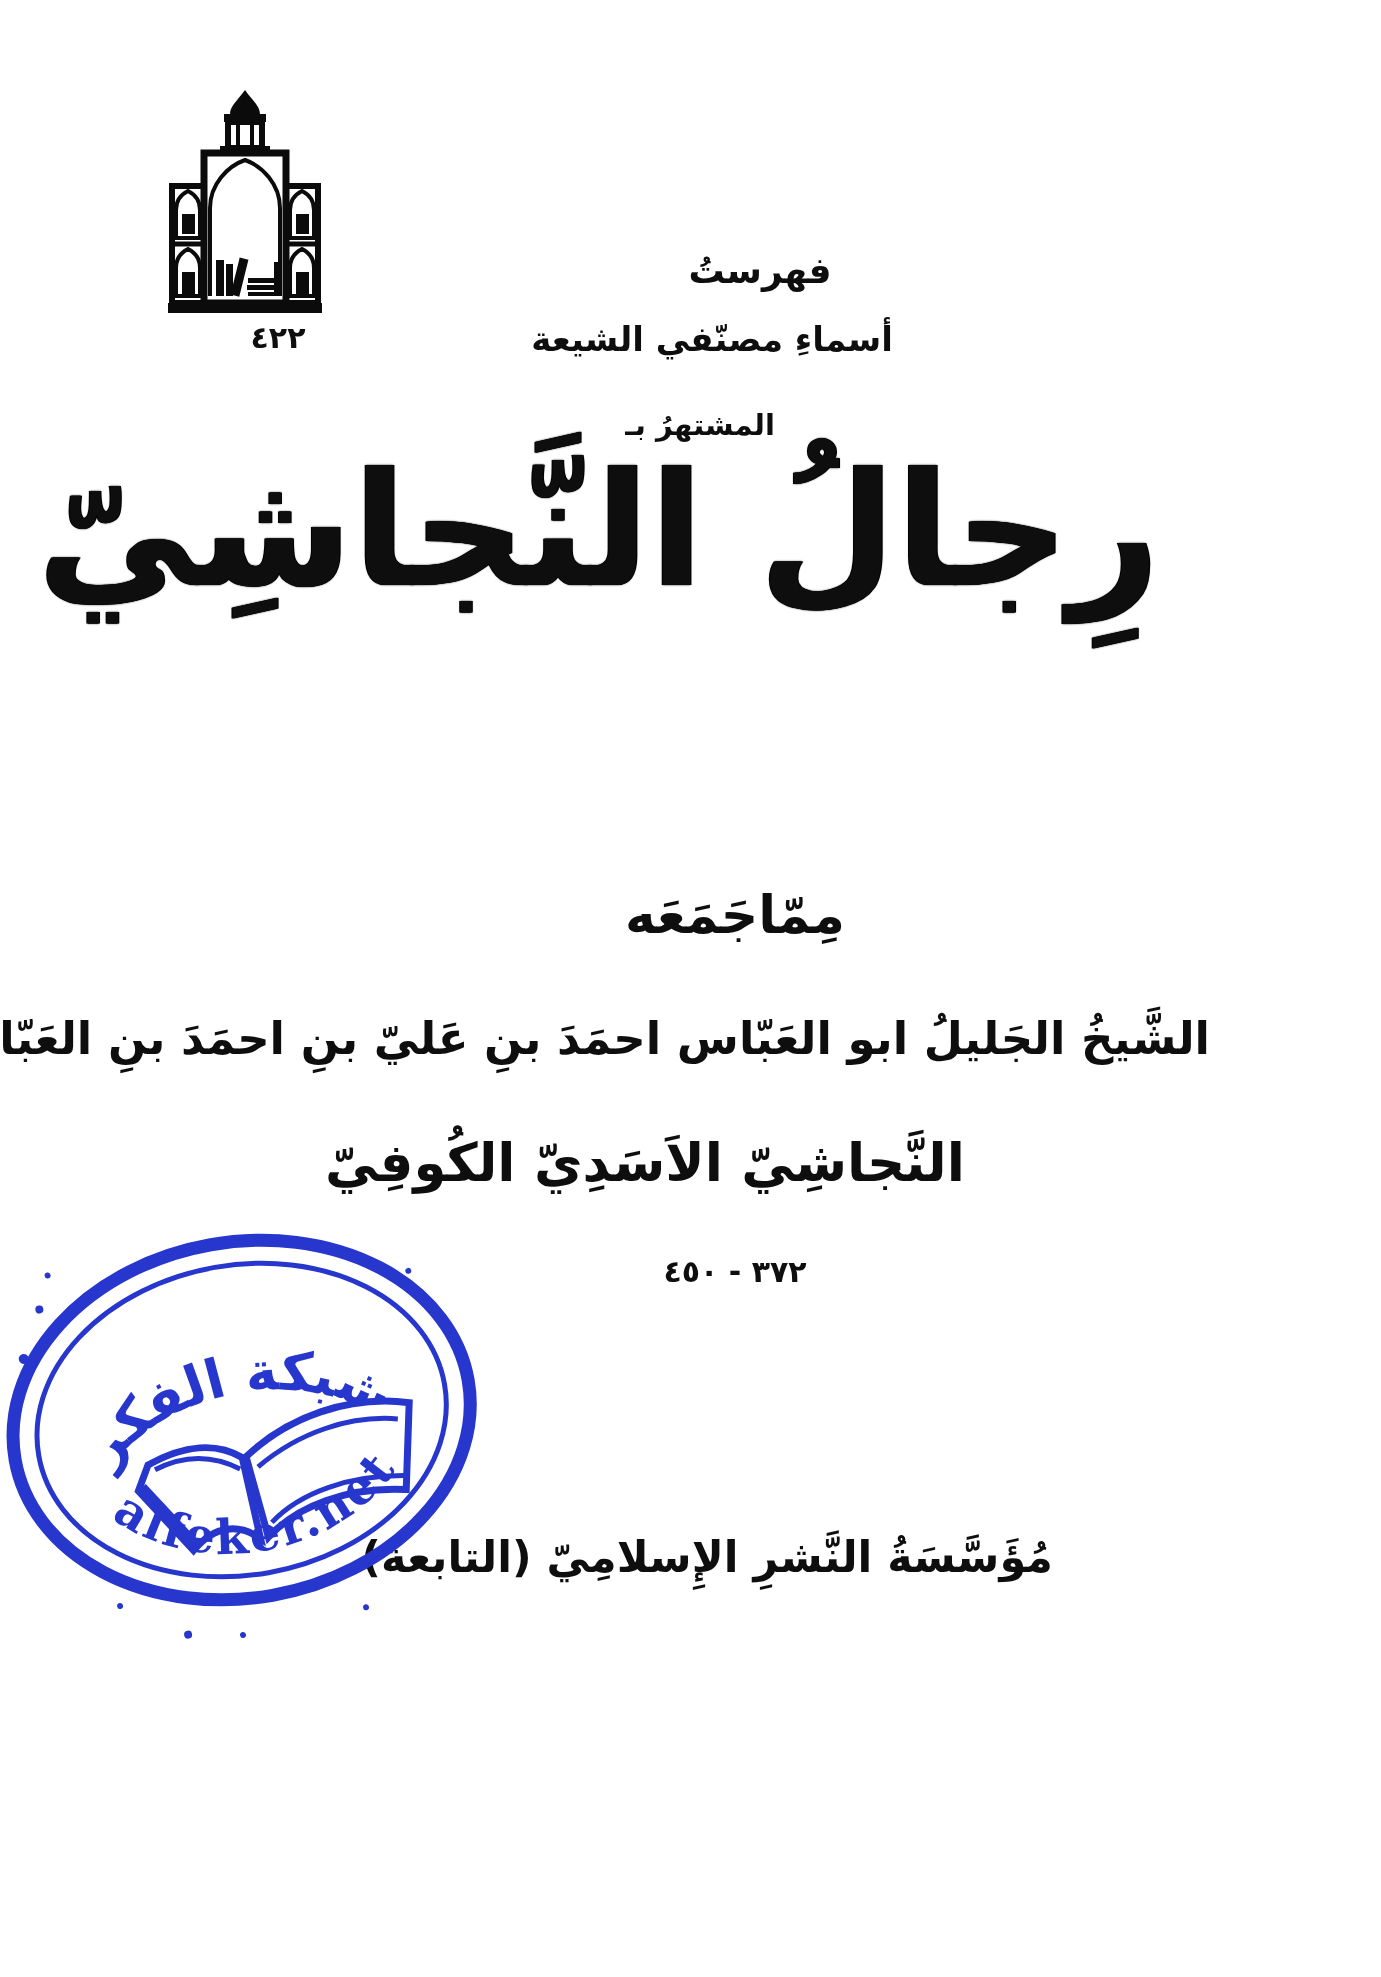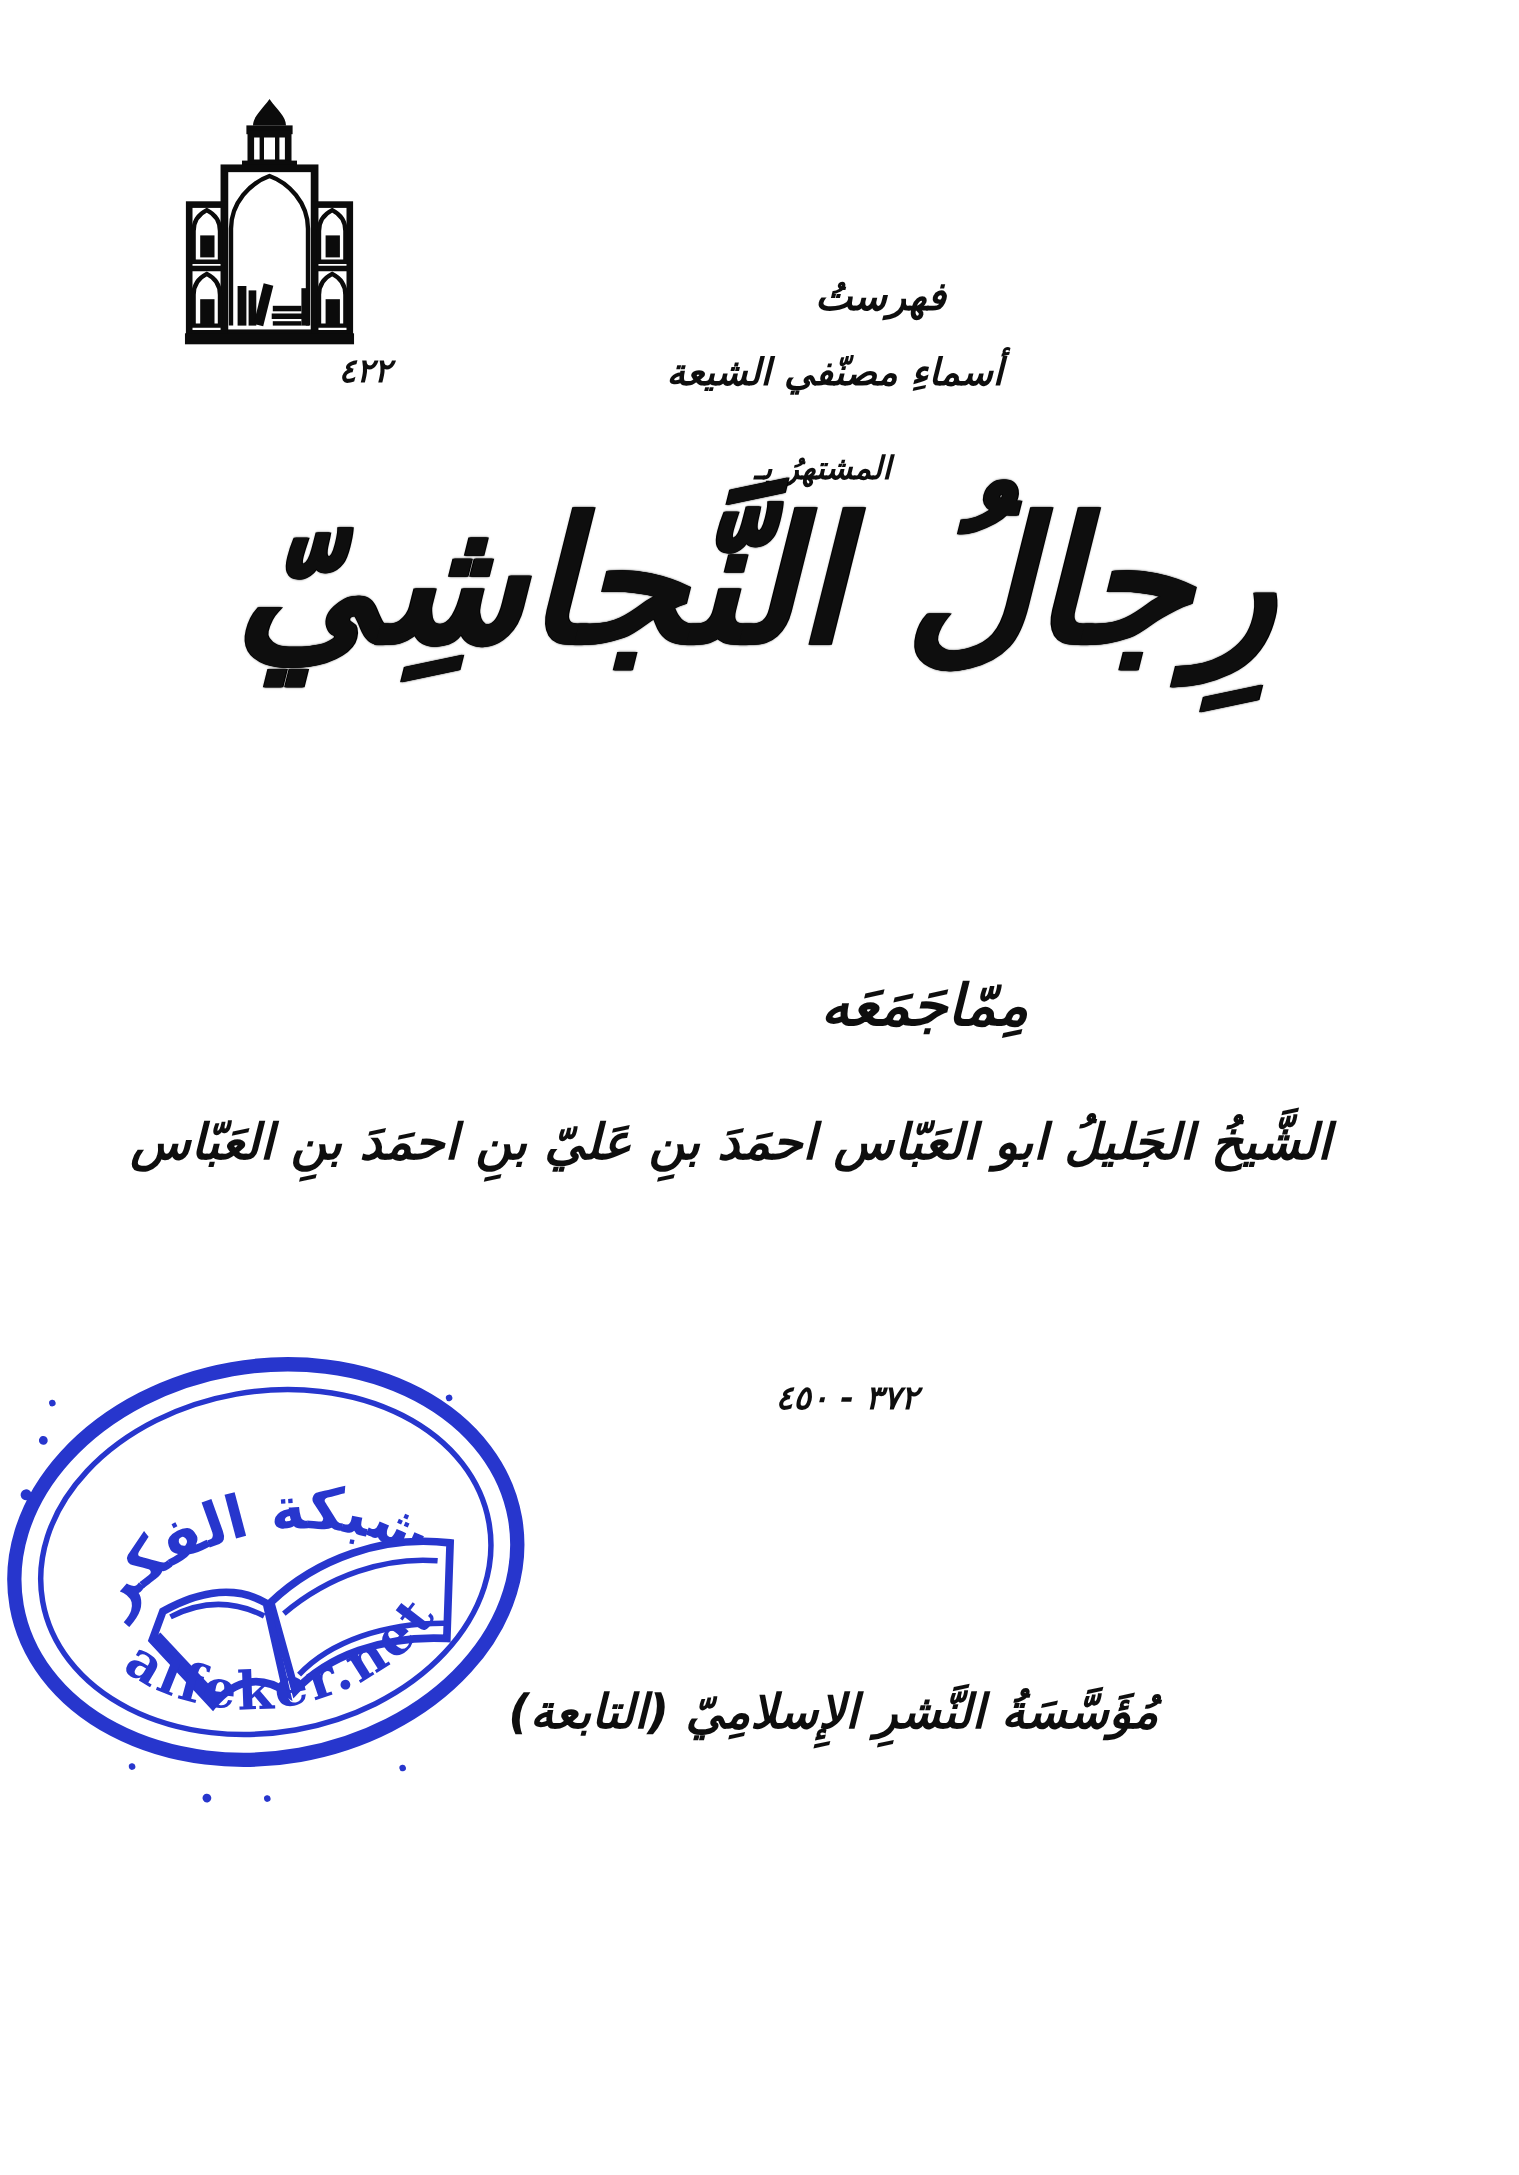--- a/index.html
+++ b/index.html
@@ -1,19 +1,19 @@
 <!DOCTYPE html>
 <html lang="ar"><head>
 <meta charset="utf-8">
 <style>
   html,body{margin:0;padding:0;background:#ffffff;}
   body{font-family:"DejaVu Sans","Liberation Sans",sans-serif;}
   .page{position:relative;width:1381px;height:1977px;background:#ffffff;overflow:hidden;color:#0e0e0e;}
   .abs{position:absolute;}
-  .ar{direction:rtl;text-align:right;color:#0e0e0e;font-style:italic;}
+  .ar{direction:rtl;text-align:center;color:#0e0e0e;}
   .catalog-number{font-size:30px;font-weight:bold;letter-spacing:4px;}
   .hdr1{font-size:36px;font-weight:bold;}
   .hdr2{font-size:34px;font-weight:bold;}
   .hdr3{font-size:29px;font-weight:bold;}
   .main-title{font-size:158px;font-weight:bold;white-space:nowrap;
               text-shadow:0 0 2px #000,1px 0 0 #000,-1px 0 0 #000;}
   .collected{font-size:52px;font-weight:bold;}
   .author1{font-size:45px;font-weight:bold;white-space:nowrap;}
   .author2{font-size:53px;font-weight:bold;white-space:nowrap;}
   .dates{font-size:30px;font-weight:bold;}
@@ -75,20 +75,21 @@
 
   <div class="abs ar hdr1" style="left:660px;top:250px;width:200px;">فهرستُ</div>
   <div class="abs ar hdr2" style="left:512px;top:319px;width:400px;">أسماءِ مصنّفي الشيعة</div>
   <div class="abs ar hdr3" style="left:590px;top:408px;width:220px;">المشتهرُ بـ</div>
 
   <div class="abs ar collected" style="left:535px;top:885px;width:400px;">مِمّاجَمَعَه</div>
 
   <div class="abs ar main-title" style="left:60px;top:438px;width:1100px;">رِجالُ النَّجاشِيّ</div>
 
   <div class="abs ar author1" style="left:90px;top:1012px;width:1120px;">الشَّيخُ الجَليلُ ابو العَبّاس احمَدَ بنِ عَليّ بنِ احمَدَ بنِ العَبّاس</div>
+  <div class="abs ar author2" style="left:295px;top:1132px;width:700px;">النَّجاشِيّ الاَسَدِيّ الكُوفِيّ</div>
   <div class="abs ar dates" style="left:635px;top:1254px;width:200px;">٣٧٢ - ٤٥٠</div>
 
   <div class="abs ar pub1" style="left:453px;top:1532px;width:600px;z-index:2;">مُؤَسَّسَةُ النَّشرِ الإِسلامِيّ (التابعة)</div>
 
   <div class="abs stamp-wrap">
     <svg width="484" height="484" viewBox="0 0 484 484">
       <g transform="rotate(-10 242 242)" stroke="#2736cd" fill="none">
 
         <ellipse cx="242" cy="240" rx="230" ry="178" stroke-width="13"></ellipse>
         <ellipse cx="242" cy="240" rx="206" ry="155" stroke-width="5"></ellipse>

